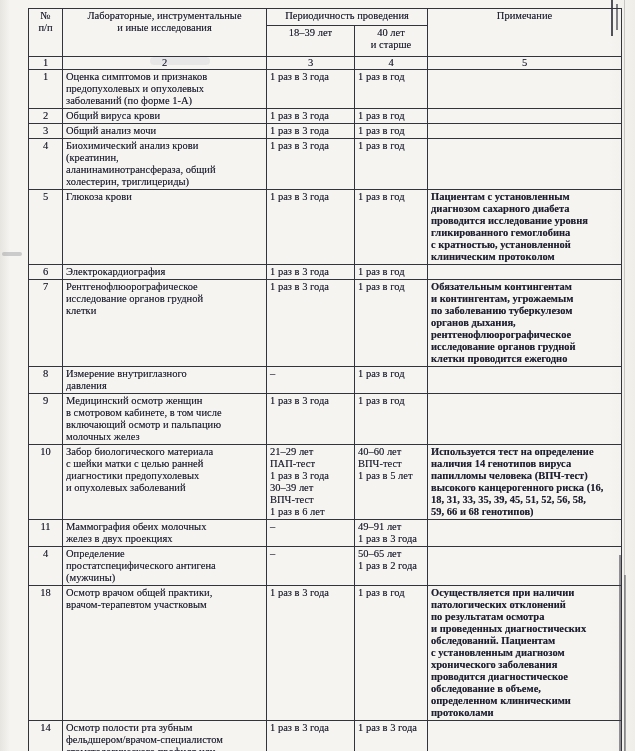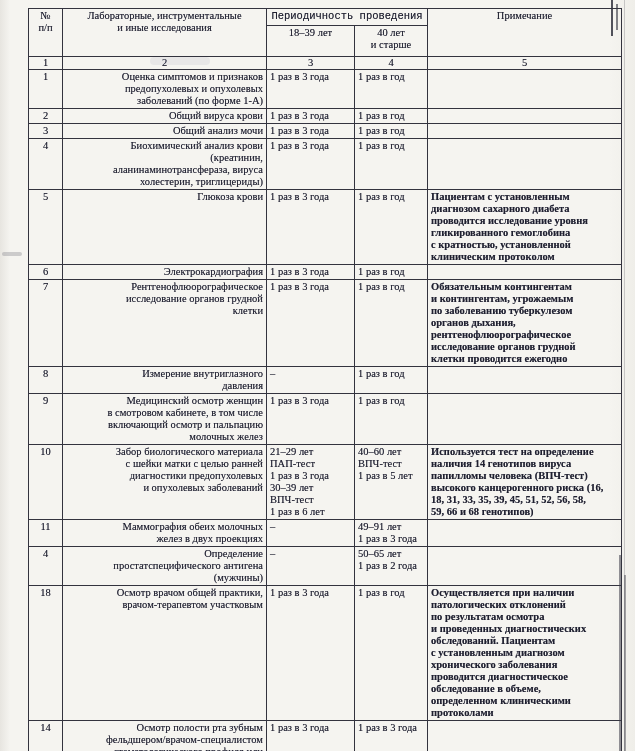--- a/index.html
+++ b/index.html
@@ -32,25 +32,25 @@
     text-shadow: 0 0 0.5px rgba(25,25,50,0.55);
   }
   table.doc th, table.doc td {
     border: 1.4px solid #33333e;
     padding: 1px 3px;
     vertical-align: top;
     white-space: pre-line;
     overflow: hidden;
   }
   thead th { font-weight: normal; text-align: center; vertical-align: middle; padding: 1px 2px; }
-  .th-period { height: 14px; font-family: Liberation Mono, monospace; }
+  .th-period { height: 14px; }
   .th-age { height: 28px; margin-left: 19px; }
   tr.idx td { text-align: center; height: 12px; padding: 0 2px; }
   td.c-num  { text-align: center; }
-  td.c-name { text-align: right; }
+  td.c-name { text-align: left; }
   td.c-p    { }
   td.c-note-cell { text-align: left; padding-left: 2px; padding-right: 2px; font-weight: bold; }
   
   .artifact { position: absolute; pointer-events: none; }
   .art-mark-tr1 { left: 611px; top: 0;  width: 2px; height: 36px; background: rgba(50,52,64,0.85); }
   .art-mark-tr2 { left: 616px; top: 4px; width: 2px; height: 26px; background: rgba(50,52,64,0.6); }
   .art-line-right { left: 624px; top: 0; width: 1px; height: 751px; background: rgba(70,70,80,0.25); }
   .art-lines-br1 { left: 619px; top: 555px; width: 1.5px; height: 196px; background: rgba(60,60,72,0.55); }
   .art-lines-br2 { left: 624px; top: 575px; width: 1.5px; height: 176px; background: rgba(60,60,72,0.45); }
   .art-smudge-left { left: 2px; top: 252px; width: 20px; height: 4px; background: rgba(110,110,120,0.30); border-radius: 2px; }
@@ -115,21 +115,21 @@
       <td class="c-name">Общий анализ мочи</td>
       <td class="c-p">1 раз в 3 года</td>
       <td class="c-p">1 раз в год</td>
       <td class="c-note-cell"></td>
     </tr>
 
     <tr>
       <td class="c-num">4</td>
       <td class="c-name">Биохимический анализ крови
 (креатинин,
-аланинаминотрансфераза, вируса
+аланинаминотрансфераза, общий
 холестерин, триглицериды)</td>
       <td class="c-p">1 раз в 3 года</td>
       <td class="c-p">1 раз в год</td>
       <td class="c-note-cell"></td>
     </tr>
 
     <tr>
       <td class="c-num">5</td>
       <td class="c-name">Глюкоза крови</td>
       <td class="c-p">1 раз в 3 года</td>

